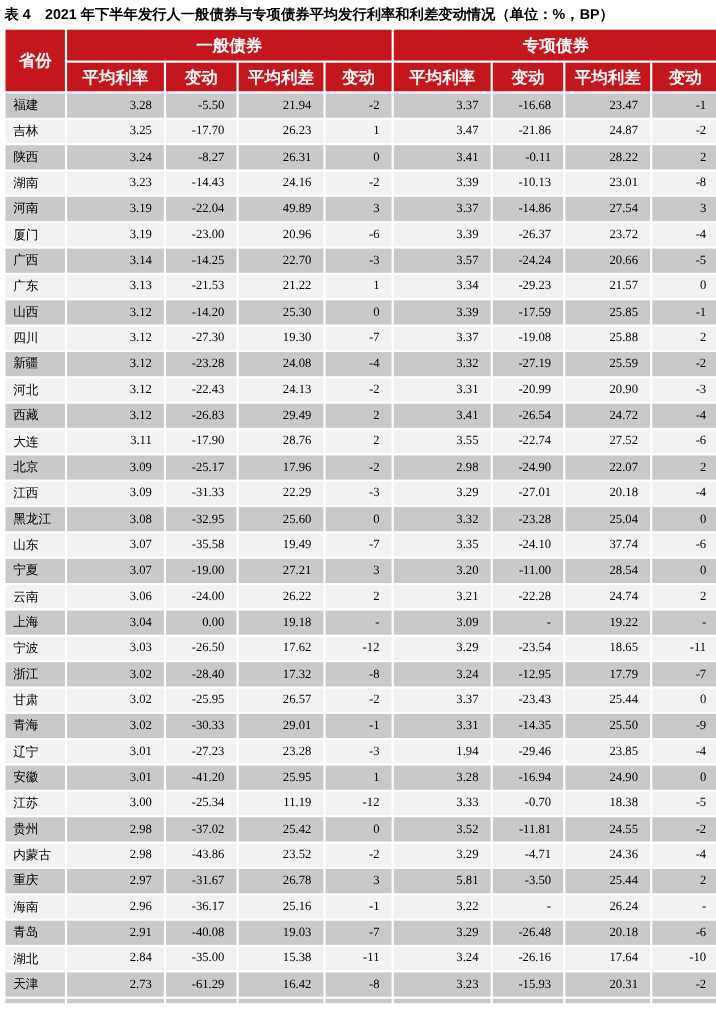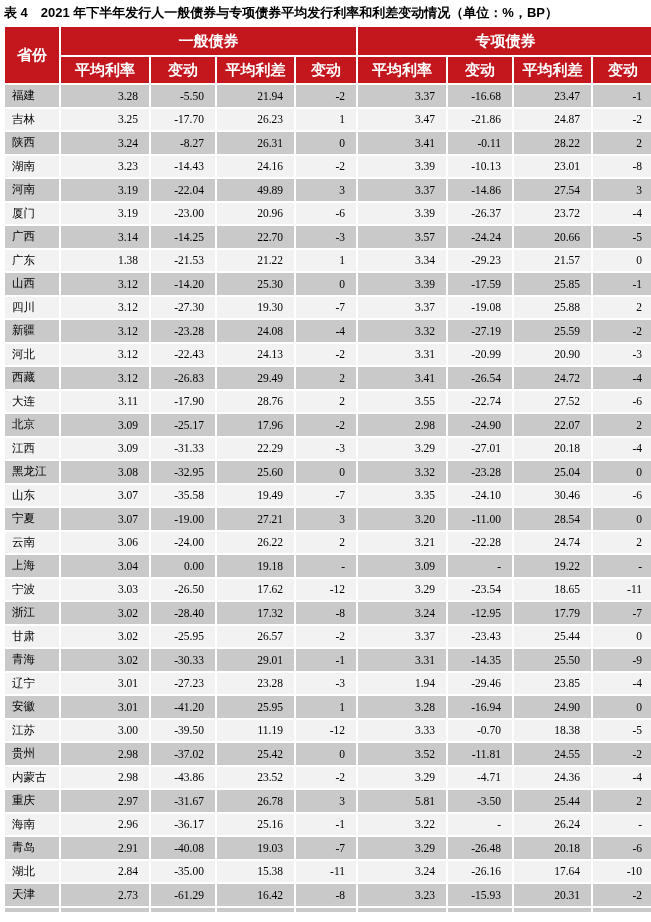--- a/index.html
+++ b/index.html
@@ -178,21 +178,21 @@
           <td>-14.25</td>
           <td>22.70</td>
           <td>-3</td>
           <td>3.57</td>
           <td>-24.24</td>
           <td>20.66</td>
           <td>-5</td>
         </tr>
         <tr class="even">
           <td class="province">广东</td>
-          <td>1.38</td>
+          <td>3.13</td>
           <td>-21.53</td>
           <td>21.22</td>
           <td>1</td>
           <td>3.34</td>
           <td>-29.23</td>
           <td>21.57</td>
           <td>0</td>
         </tr>
         <tr class="odd">
           <td class="province">山西</td>
@@ -294,21 +294,21 @@
           <td>0</td>
         </tr>
         <tr class="even">
           <td class="province">山东</td>
           <td>3.07</td>
           <td>-35.58</td>
           <td>19.49</td>
           <td>-7</td>
           <td>3.35</td>
           <td>-24.10</td>
-          <td>30.46</td>
+          <td>37.74</td>
           <td>-6</td>
         </tr>
         <tr class="odd">
           <td class="province">宁夏</td>
           <td>3.07</td>
           <td>-19.00</td>
           <td>27.21</td>
           <td>3</td>
           <td>3.20</td>
           <td>-11.00</td>
@@ -399,21 +399,21 @@
           <td>25.95</td>
           <td>1</td>
           <td>3.28</td>
           <td>-16.94</td>
           <td>24.90</td>
           <td>0</td>
         </tr>
         <tr class="even">
           <td class="province">江苏</td>
           <td>3.00</td>
-          <td>-39.50</td>
+          <td>-25.34</td>
           <td>11.19</td>
           <td>-12</td>
           <td>3.33</td>
           <td>-0.70</td>
           <td>18.38</td>
           <td>-5</td>
         </tr>
         <tr class="odd">
           <td class="province">贵州</td>
           <td>2.98</td>

